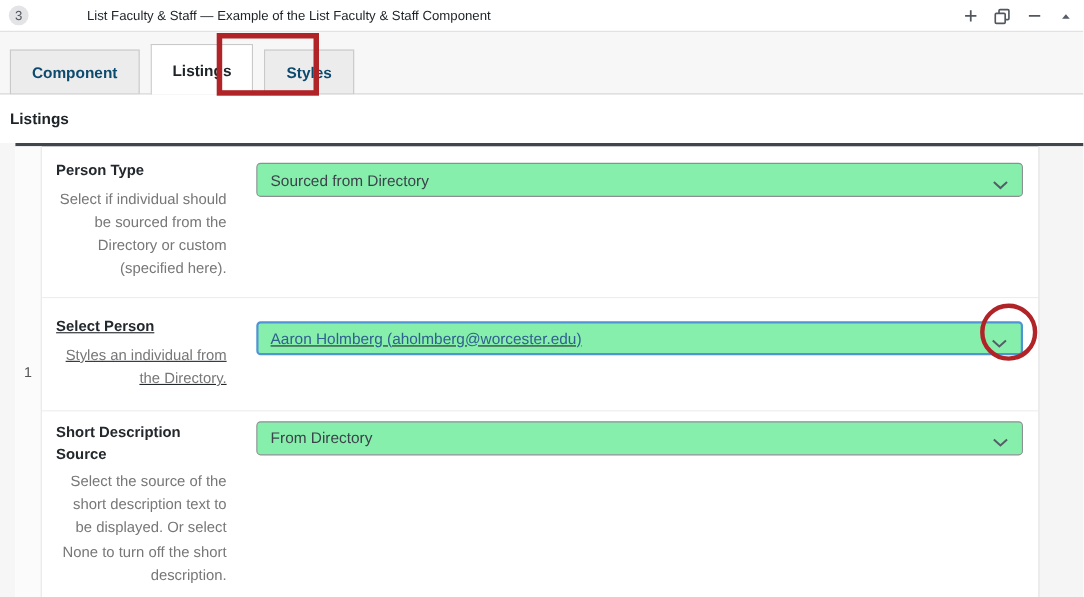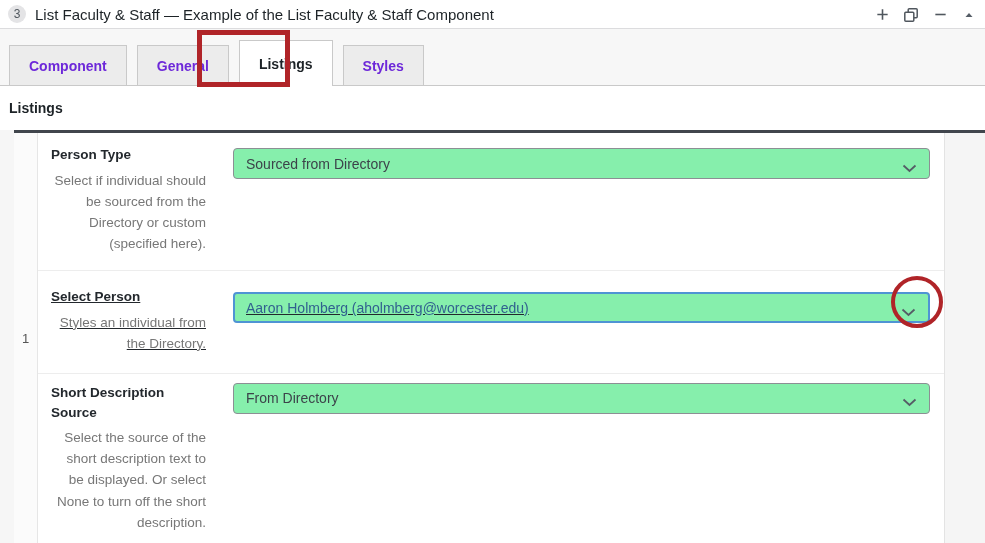--- a/index.html
+++ b/index.html
@@ -7,33 +7,33 @@
     font-family:"Liberation Sans", sans-serif; color:#23282d; }
   .stage { position:relative; width:985px; height:543px; background:#fff; }
 
   
   .layout-header { position:absolute; top:0; left:0; right:0; height:29px;
     background:#fff; border-bottom:1px solid #dcdcde; display:flex; align-items:center;
     padding-left:8px; }
   .order-badge { width:18px; height:18px; border-radius:50%; background:#e4e4e6;
     color:#50575e; font-size:12px; display:flex; align-items:center; justify-content:center;
     margin-right:9px; flex:0 0 auto; cursor:move; }
-  .layout-title { font-size:15px; color:#1d2327; white-space:nowrap; }
+  .layout-title { font-size:12px; color:#1d2327; white-space:nowrap;margin-left:44px; }
   .layout-controls { position:absolute; right:8px; top:0; height:29px; display:flex;
     align-items:center; gap:13px; }
   .ctl { display:flex; align-items:center; justify-content:center; width:16px; height:16px;
     background:none; border:none; cursor:pointer; color:#50575e; }
   .ctl svg { display:block; }
 
   
   .tab-bar { position:absolute; top:29px; left:0; right:0; height:57px; background:#f7f7f7;
     border-bottom:1px solid #c9c9c9; display:flex; align-items:flex-end; padding-left:9px; }
   .tab { height:41px; margin:0 10px -1px 0; padding:0 19px; display:flex; align-items:center;
     background:#ececec; border:1px solid #c9c9c9; font-size:14px; font-weight:bold;
-    color:#6d28d9; cursor:pointer; position:relative; }
+    color:#0c4a6e; cursor:pointer; position:relative; }
   .tab.active { height:46px; background:#fff; border-bottom:none; color:#1d2327; z-index:2; }
 
   
   .section-heading { position:absolute; top:86px; left:0; right:0; height:44px; background:#fff;
     padding:14px 0 0 9px; font-size:14px; font-weight:bold; color:#1d2327; }
 
   
   .side-strip { position:absolute; left:0; top:130px; width:14px; bottom:0; background:#f6f6f6; }
   .table-wrap { position:absolute; left:14px; top:130px; right:0; bottom:0;
     border-top:3px solid #41464d; display:flex; background:#fff; }
@@ -107,21 +107,20 @@
       <span>
         <svg width="10" height="10" viewBox="0 0 10 10">
             <path d="M1.5 7l3.5-4 3.5 4z" fill="#555d66"></path>
           </svg>
       </span>
     </button>
   </div>
 
   <div class="tab-bar">
     <div class="tab">Component</div>
-    <div class="tab">General</div>
     <div class="tab active">Listings</div>
     <div class="tab">Styles</div>
   </div>
 
   <div class="section-heading">Listings</div>
 
   <div class="side-strip"></div>
   <div class="table-wrap">
     <div class="handle-col">
       <span>1</span>

